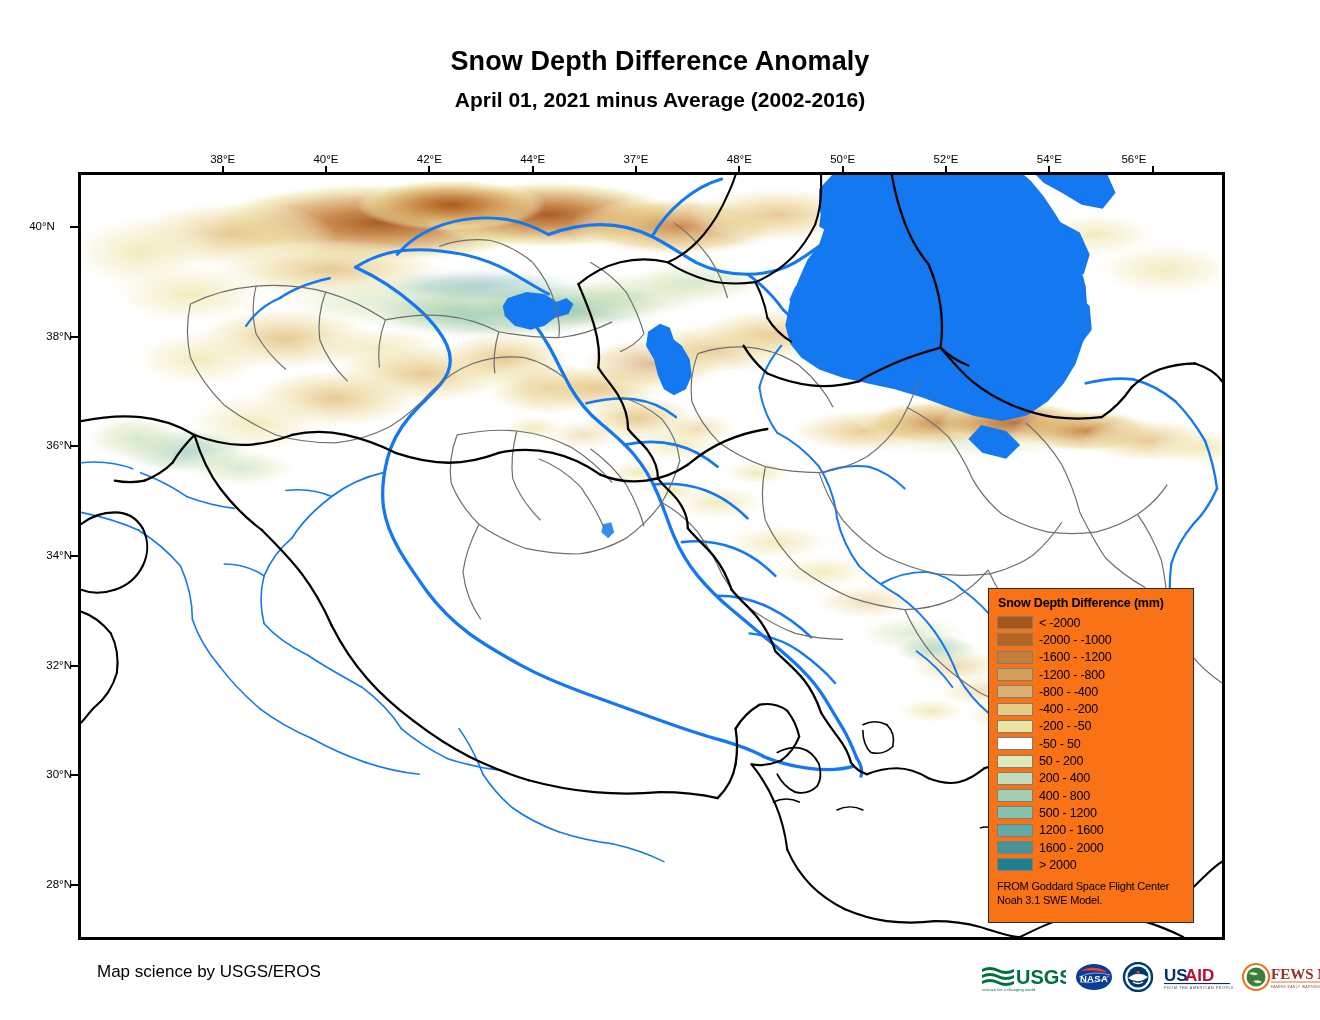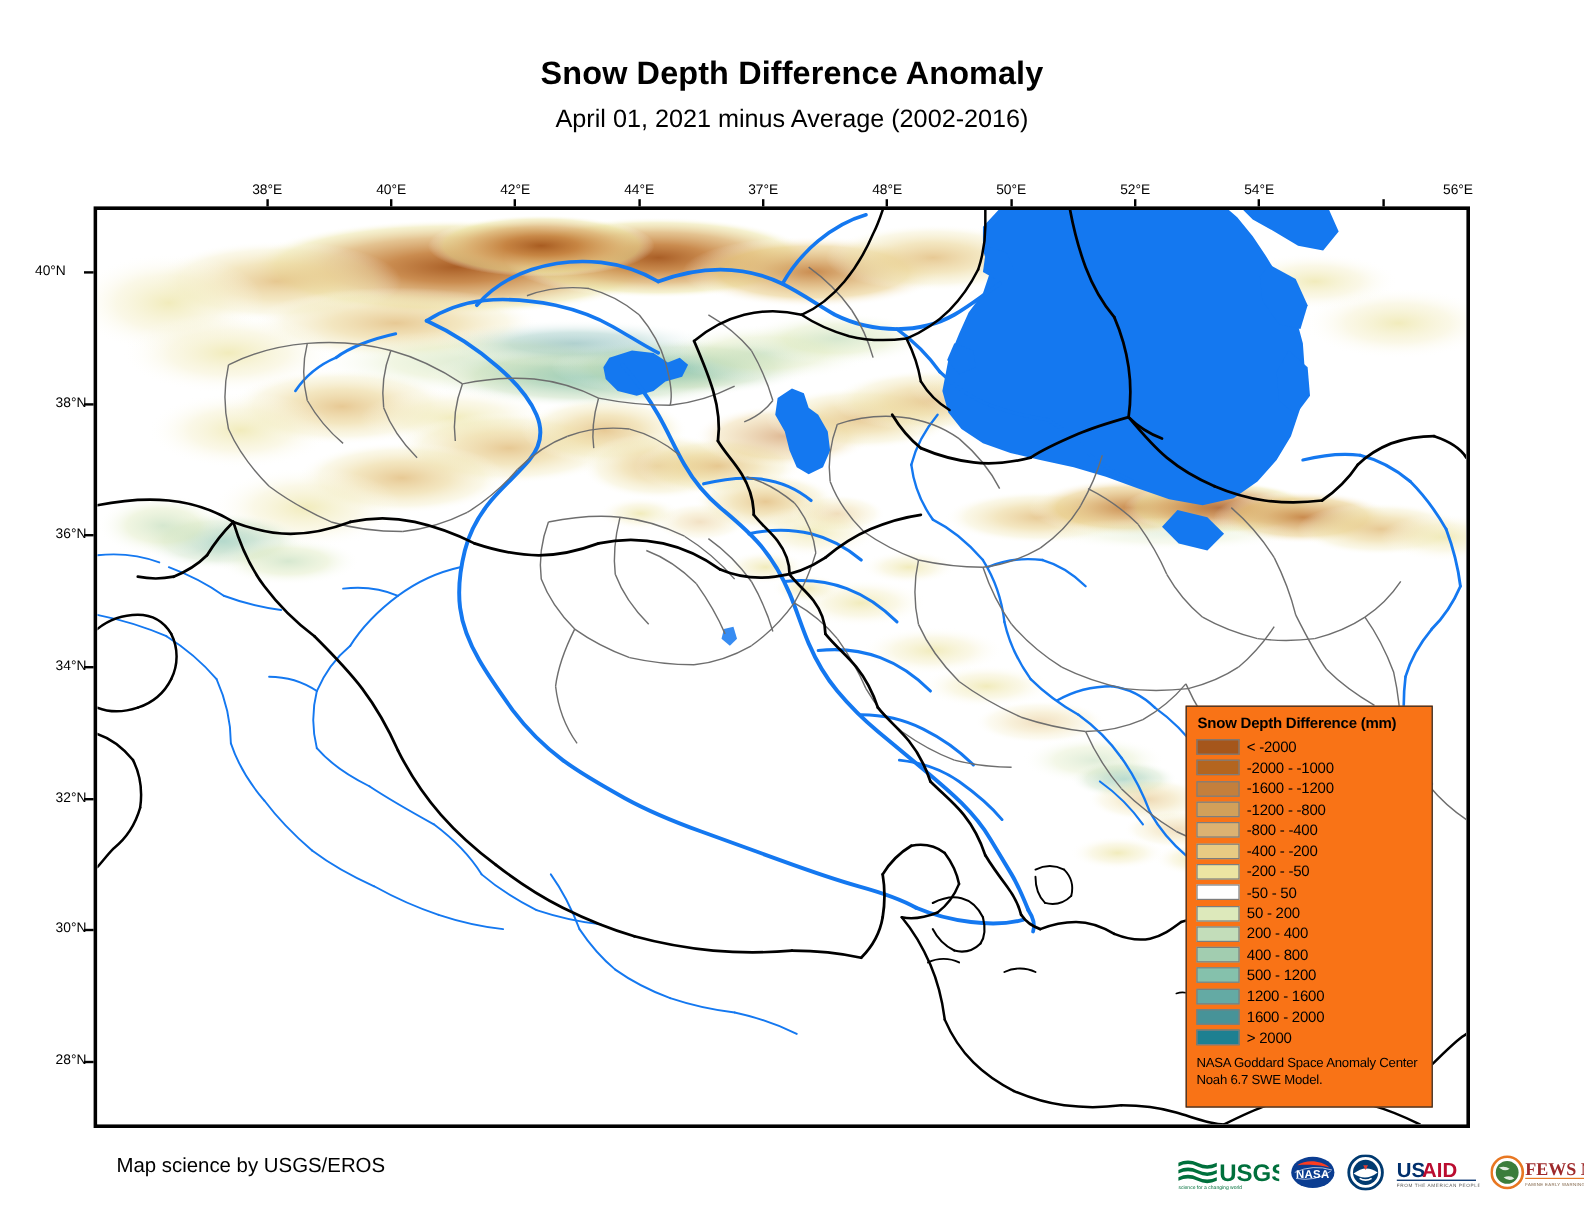--- a/index.html
+++ b/index.html
@@ -14,21 +14,21 @@
   #page{position:absolute;inset:0;}
 
   
   .title{
     position:absolute;top:46px;left:0;width:1320px;
     text-align:center;font-size:27px;font-weight:bold;
     letter-spacing:.1px;
   }
   .subtitle{
     position:absolute;top:88px;left:0;width:1320px;
-    text-align:center;font-size:21px;font-weight:normal;
+    text-align:center;font-size:21px;font-weight:bold;
   }
 
   
   #map-frame{
     position:absolute;left:78px;top:172px;width:1147px;height:768px;
     border:3px solid #000;box-sizing:border-box;background:#fff;
     overflow:hidden;
   }
   #map-svg{position:absolute;left:0;top:0;width:100%;height:100%;display:block;}
 
@@ -87,21 +87,21 @@
       <div class="lon-label" style="left: 636px;">37°E</div>
       <div class="lon-tick" style="left: 636px;"></div>
       <div class="lon-label" style="left: 739.333px;">48°E</div>
       <div class="lon-tick" style="left: 739.333px;"></div>
       <div class="lon-label" style="left: 842.667px;">50°E</div>
       <div class="lon-tick" style="left: 842.667px;"></div>
       <div class="lon-label" style="left: 946px;">52°E</div>
       <div class="lon-tick" style="left: 946px;"></div>
       <div class="lon-label" style="left: 1049.33px;">54°E</div>
       <div class="lon-tick" style="left: 1049.33px;"></div>
-      <div class="lon-label" style="left: 1215px;">56°E</div>
+      <div class="lon-label" style="left: 1134px;">56°E</div>
       <div class="lon-tick" style="left: 1152.67px;"></div>
     </div>
   <div id="lat-axis">
       <div class="lat-label" style="top: 226.857px; text-align: center;">40°N</div>
       <div class="lat-tick" style="top: 226.857px;"></div>
       <div class="lat-label" style="top: 336.571px;">38°N</div>
       <div class="lat-tick" style="top: 336.571px;"></div>
       <div class="lat-label" style="top: 446.286px;">36°N</div>
       <div class="lat-tick" style="top: 446.286px;"></div>
       <div class="lat-label" style="top: 556px;">34°N</div>
@@ -662,22 +662,22 @@
         <div class="legend-row">
           <div class="swatch" style="background: rgb(71, 147, 152);"></div>
           <div class="legend-label">1600 - 2000</div>
         </div>
         <div class="legend-row">
           <div class="swatch" style="background: rgb(29, 128, 145);"></div>
           <div class="legend-label">&gt; 2000</div>
         </div>
       </div>
     <div id="legend-source">
-      <div>NASA Goddard Space Anomaly Center</div>
-      <div>Noah 6.7 SWE Model.</div>
+      <div>FROM Goddard Space Flight Center</div>
+      <div>Noah 3.1 SWE Model.</div>
     </div>
   </div>
 
   <div id="credit">Map science by USGS/EROS</div>
 
   <div id="logos">
 
     <div class="logo">
       <svg width="86" height="32" viewBox="0 0 86 32">
         <g fill="#00703c">

